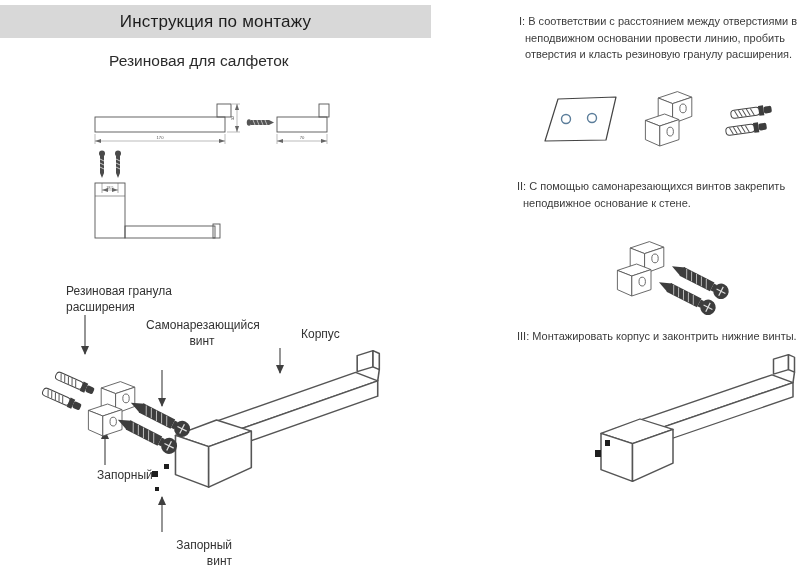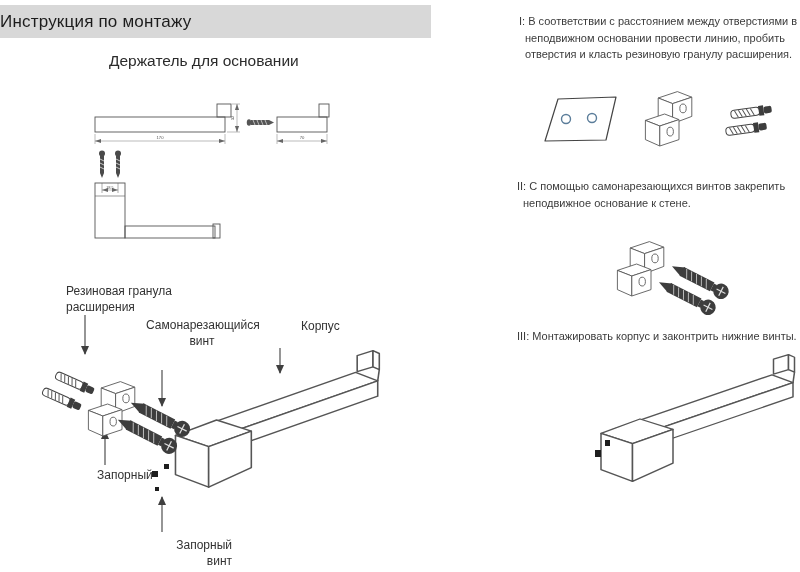--- a/index.html
+++ b/index.html
@@ -4,36 +4,36 @@
 <style>
   html,body{margin:0;padding:0;}
   body{
     width:800px;height:572px;background:#ffffff;
     font-family:"Liberation Sans", sans-serif;
     position:relative;overflow:hidden;color:#3a3a3a;
   }
   .abs{position:absolute;}
   .title-band{
     position:absolute;left:0;top:5px;width:431px;height:33px;
-    background:#d8d8d8;display:flex;align-items:center;justify-content:flex-start;
+    background:#d8d8d8;display:flex;align-items:center;justify-content:center;
   }
   .title{font-size:17px;color:#1c1c1c;letter-spacing:.2px;}
   .subtitle{position:absolute;left:109px;top:52px;font-size:15.5px;color:#2b2b2b;}
   .step-text{
     position:absolute;font-size:11px;line-height:1.5;color:#3b3b3b;
     padding-left:6px;text-indent:-6px;letter-spacing:0;
   }
   #step1-text{left:519px;top:13px;width:279px;}
   #step2-text{left:517px;top:178px;width:279px;}
   #step3-text{left:517px;top:328px;width:287px;}
   .exploded{position:absolute;left:18px;top:278px;width:370px;height:294px;}
   .expl-label{position:absolute;font-size:12px;line-height:1.32;color:#323232;margin-left:36px;}
   #lbl-plug{left:12px;top:6px;width:122px;}
   #lbl-screw{left:92px;top:40px;width:112px;text-align:center;}
-  #lbl-body{left:247px;top:41px;}
+  #lbl-body{left:247px;top:49px;}
   #lbl-base{left:43px;top:190px;}
   #lbl-lock{left:112px;top:260px;width:66px;text-align:right;}
   svg{display:block;}
 </style>
 </head>
 <body>
 
 <svg width="0" height="0" style="position:absolute" aria-hidden="true">
   <defs>
     <marker id="arrow" markerWidth="10" markerHeight="10" refX="8" refY="4" orient="auto-start-reverse" markerUnits="userSpaceOnUse">
@@ -78,21 +78,21 @@
     </g>
   </defs>
 </svg>
 
 <div class="page">
 
   <div class="title-band">
     <div class="title">Инструкция по монтажу</div>
   </div>
 
-  <div class="subtitle">Держатель для основании</div>
+  <div class="subtitle">Резиновая для салфеток</div>
 
   <svg class="abs" style="left:80px;top:95px" width="260" height="170" viewBox="0 0 260 170">
     <g stroke="#555" stroke-width="0.9" fill="none">
       <rect x="15" y="22" width="130" height="15"></rect>
       <rect x="137" y="9" width="14" height="13"></rect>
     </g>
     <g stroke="#777" stroke-width="0.5" fill="none">
       <line x1="15" y1="39" x2="15" y2="49"></line>
       <line x1="145" y1="39" x2="145" y2="49"></line>
       <line x1="15" y1="46" x2="145" y2="46" marker-start="url(#dimarr)" marker-end="url(#dimarr)"></line>

